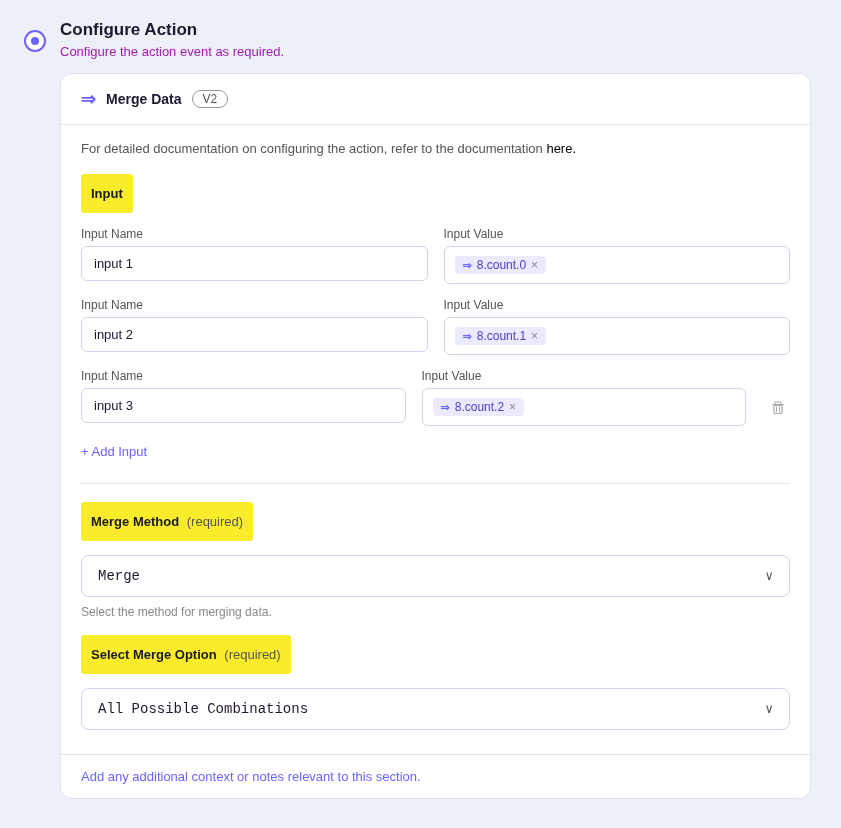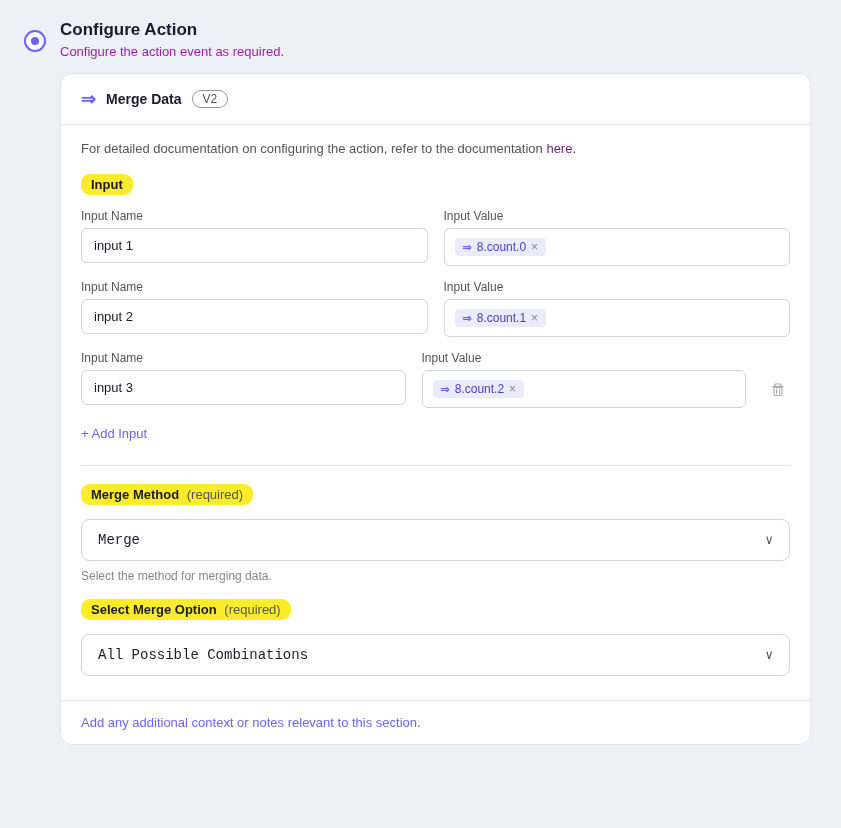--- a/index.html
+++ b/index.html
@@ -87,31 +87,31 @@
     }
     .card-body {
       padding: 16px 20px;
     }
     .info-text {
       font-size: 13px;
       color: #555;
       margin-bottom: 18px;
     }
     .info-text a {
-      color: #701a75;
+      color: #000000;
       text-decoration: none;
     }
     .section-label {
       display: inline-block;
       background: #faec2a;
-      padding: 3px 10px;
+      padding: 12px 10px;
       font-size: 13px;
       font-weight: 700;
       color: #1a1a2e;
-      border-radius: 9px;
+      border-radius: 3px;
       margin-bottom: 14px;
     }
     .section-label .required-text {
       font-weight: 400;
       color: #555;
       margin-left: 4px;
     }
     .input-section {
       margin-bottom: 20px;
     }

